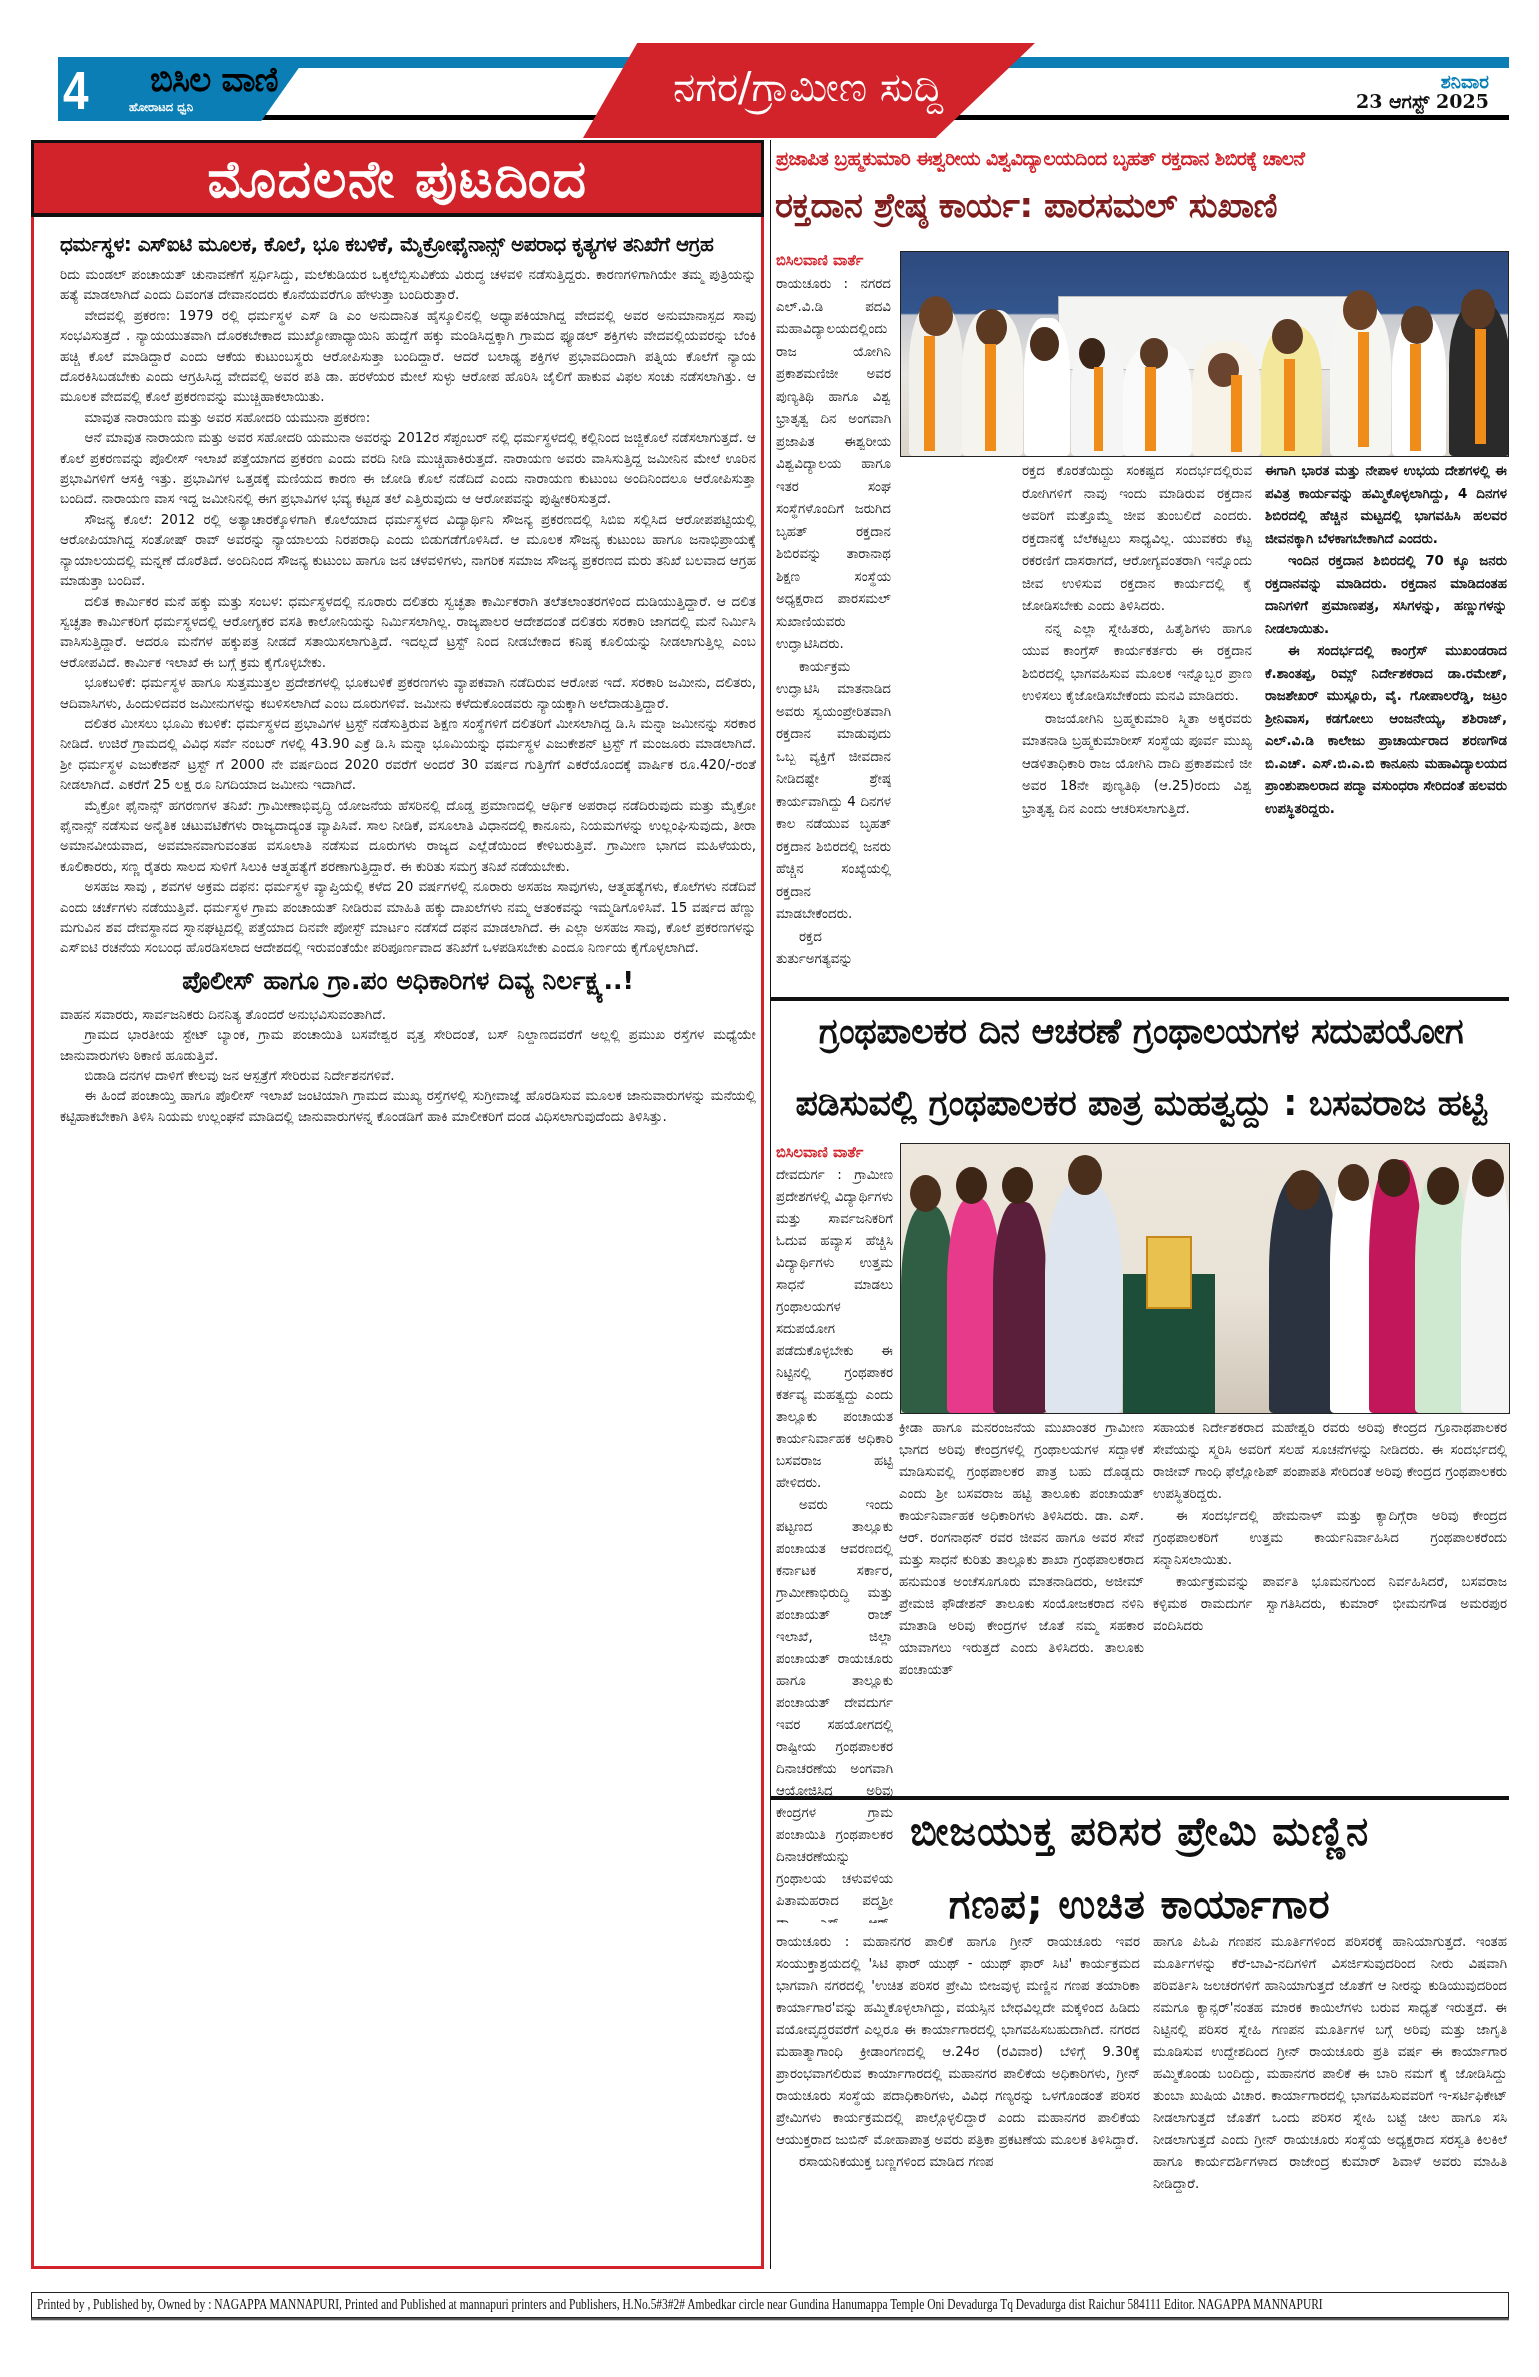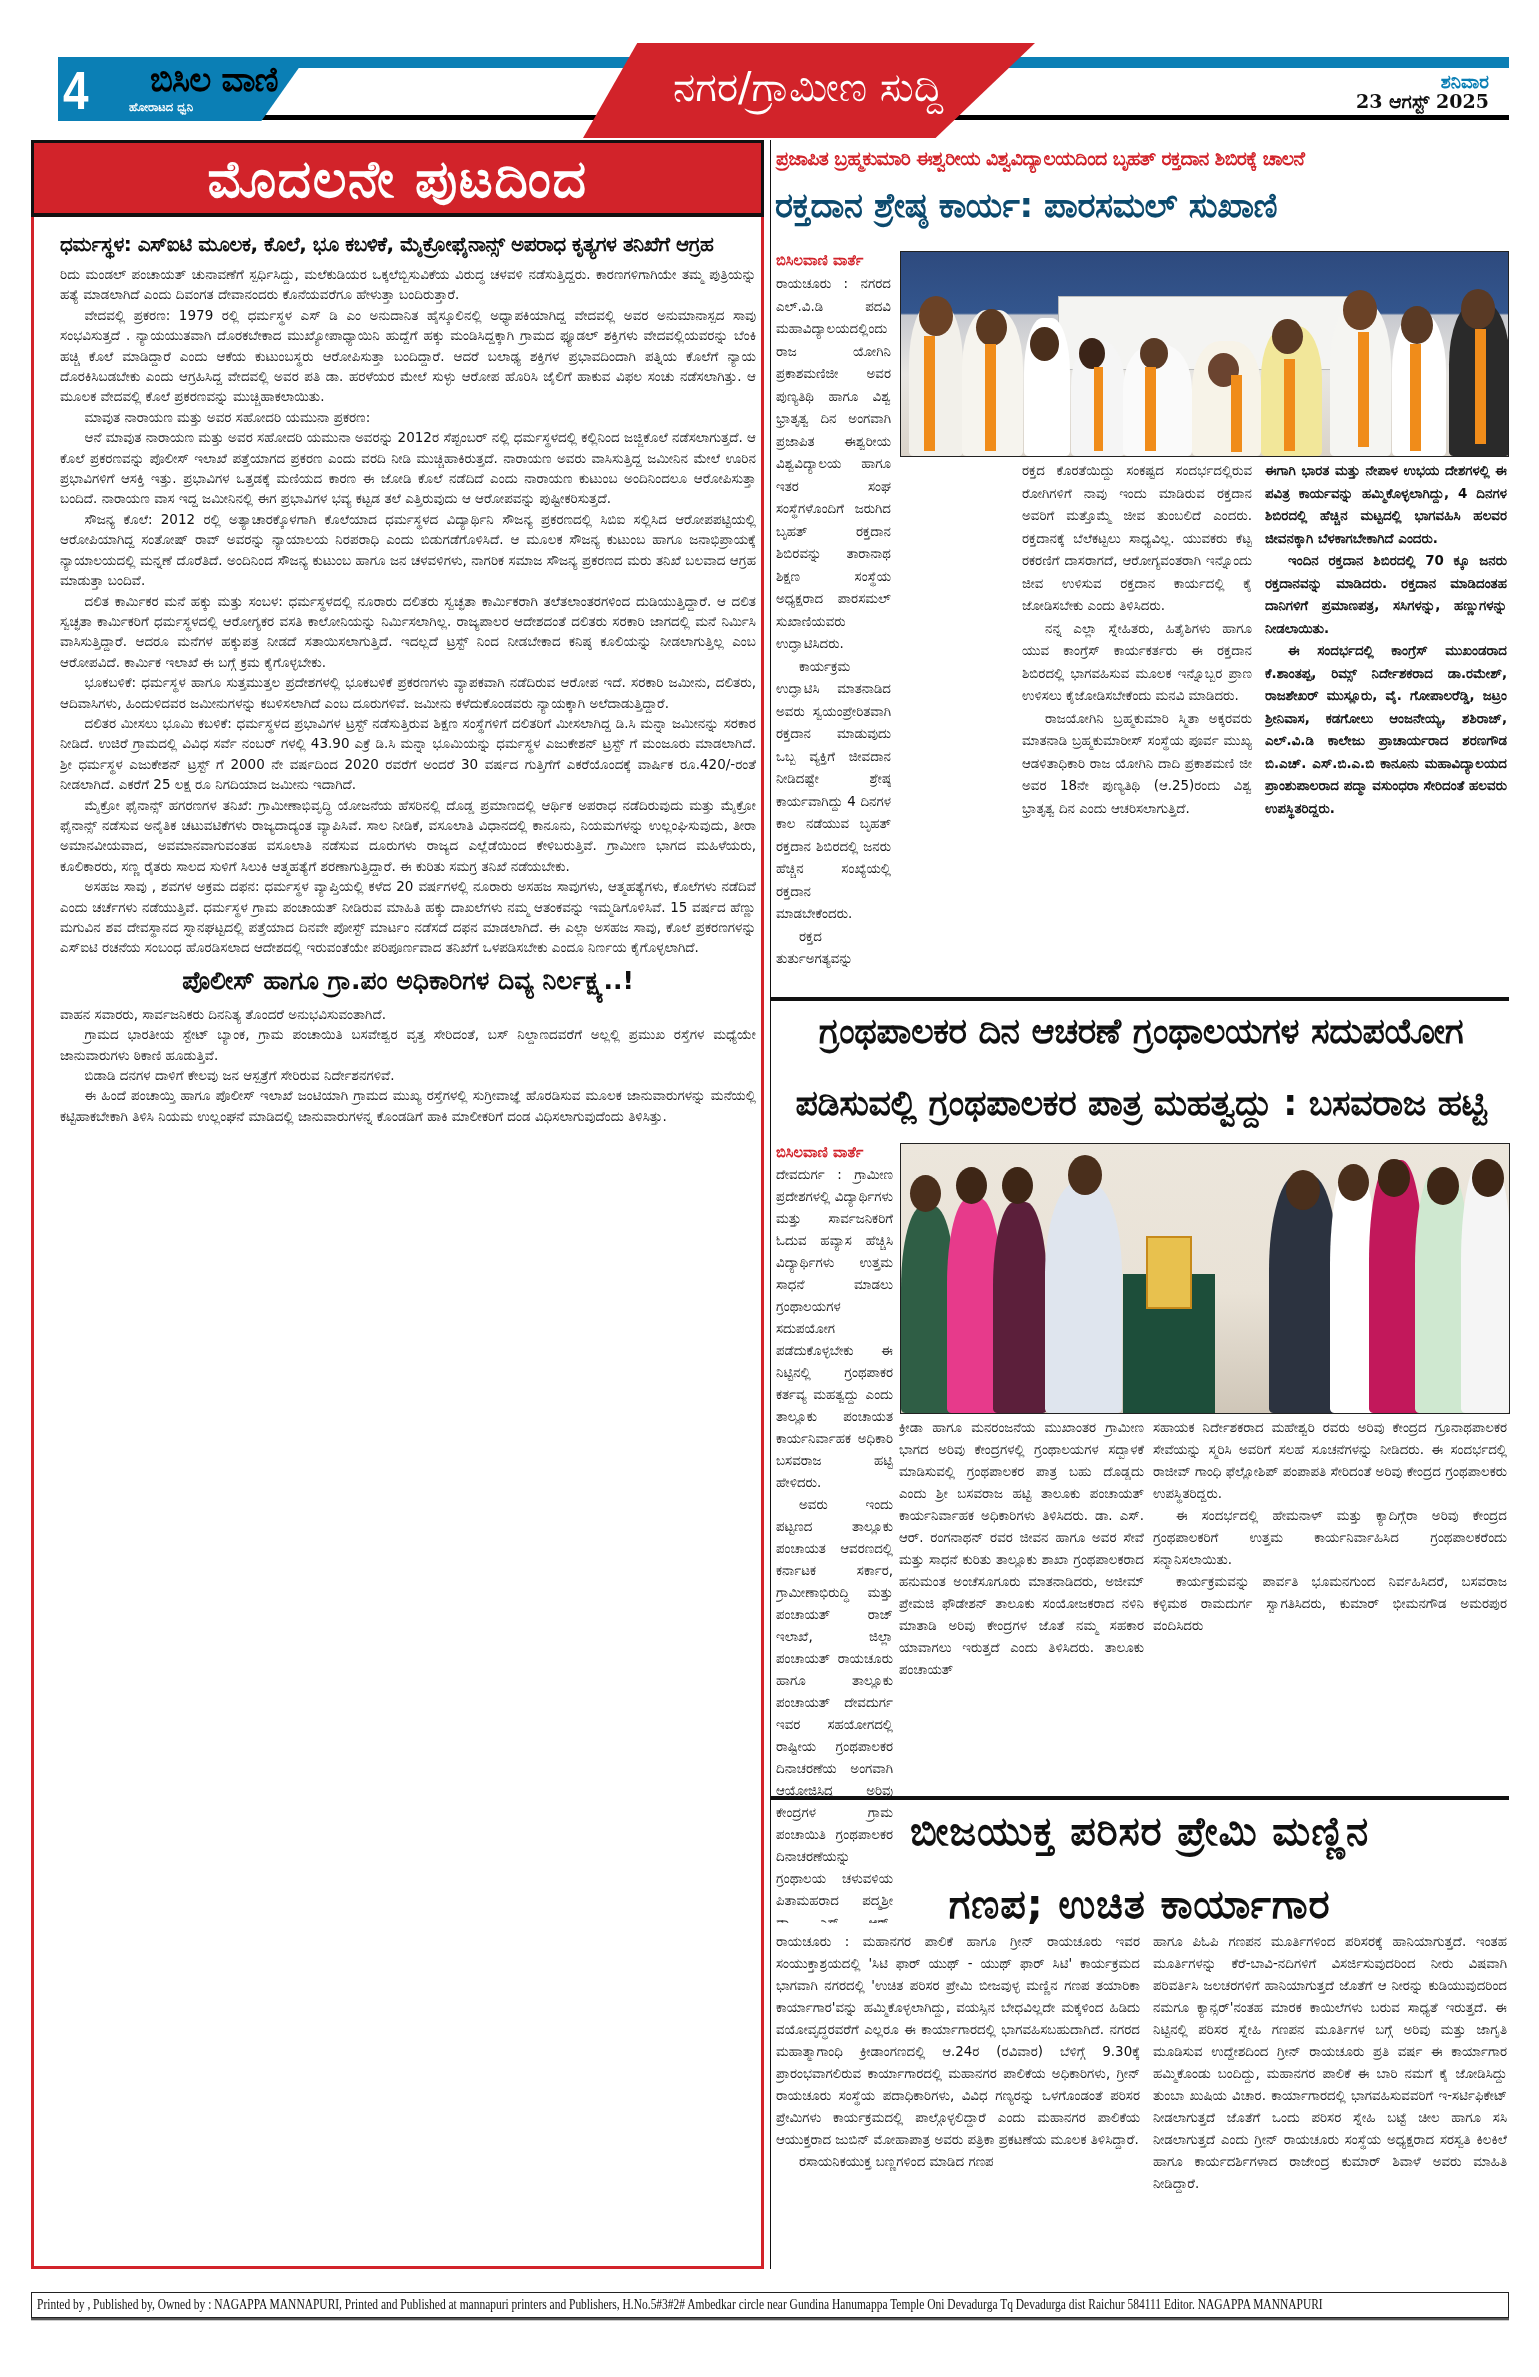--- a/index.html
+++ b/index.html
@@ -31,21 +31,21 @@
   .left-body p { text-indent: 24.5px; }
   .left-body p.noindent { text-indent: 0; }
   .left-body .subhead { text-align: center; font: bold 25px "DejaVu Sans", sans-serif; line-height: 43px; text-indent: 0; margin: 1.5px 0; }
 
   
   .right-frame { position: absolute; left: 770px; top: 140px; width: 739px; height: 2129px; border-left: 1.5px solid #111; }
   .rule { position: absolute; left: 770px; width: 739px; height: 3.8px; background: #111; }
 
   
   .s1-kicker { position: absolute; left: 776px; top: 143px; width: 732px; font: bold 19px "DejaVu Sans", sans-serif; color: #d2232a; white-space: nowrap; letter-spacing: -0.6px; line-height: 31px; }
-  .s1-head { position: absolute; left: 775px; top: 181px; width: 736px; font: bold 34px "DejaVu Sans", sans-serif; color: #0c4a6e; white-space: nowrap; letter-spacing: -0.4px; line-height: 48px; }
+  .s1-head { position: absolute; left: 775px; top: 181px; width: 736px; font: bold 34px "DejaVu Sans", sans-serif; color: #7f1d1d; white-space: nowrap; letter-spacing: -0.4px; line-height: 48px; }
   .byline { font: bold 14.6px "DejaVu Sans", sans-serif; color: #d2232a; line-height: 23px; }
   .col { position: absolute; font: 13.4px "DejaVu Sans", sans-serif; line-height: 22.5px; text-align: justify; color: #111; overflow: hidden; }
   .col p { text-indent: 23px; }
   .col p.noindent { text-indent: 0; }
 
   .photo { position: absolute; border: 1.5px solid #222; overflow: hidden; }
   .photo1 { left: 900px; top: 251px; width: 609px; height: 206px; background: linear-gradient(180deg, #2e4a7e 0%, #33568e 30%, #c7c9cf 31%, #e8e6e2 60%, #dad3c9 100%); }
   .photo2 { left: 900px; top: 1143px; width: 610px; height: 271px; background: linear-gradient(180deg, #ece6dc 0%, #e9e2d6 55%, #cfc6b8 100%); }
   .person { position: absolute; bottom: 0; border-radius: 40% 40% 4.6px 4.6px; }
   .head { position: absolute; border-radius: 50%; background: #6b4226; }

